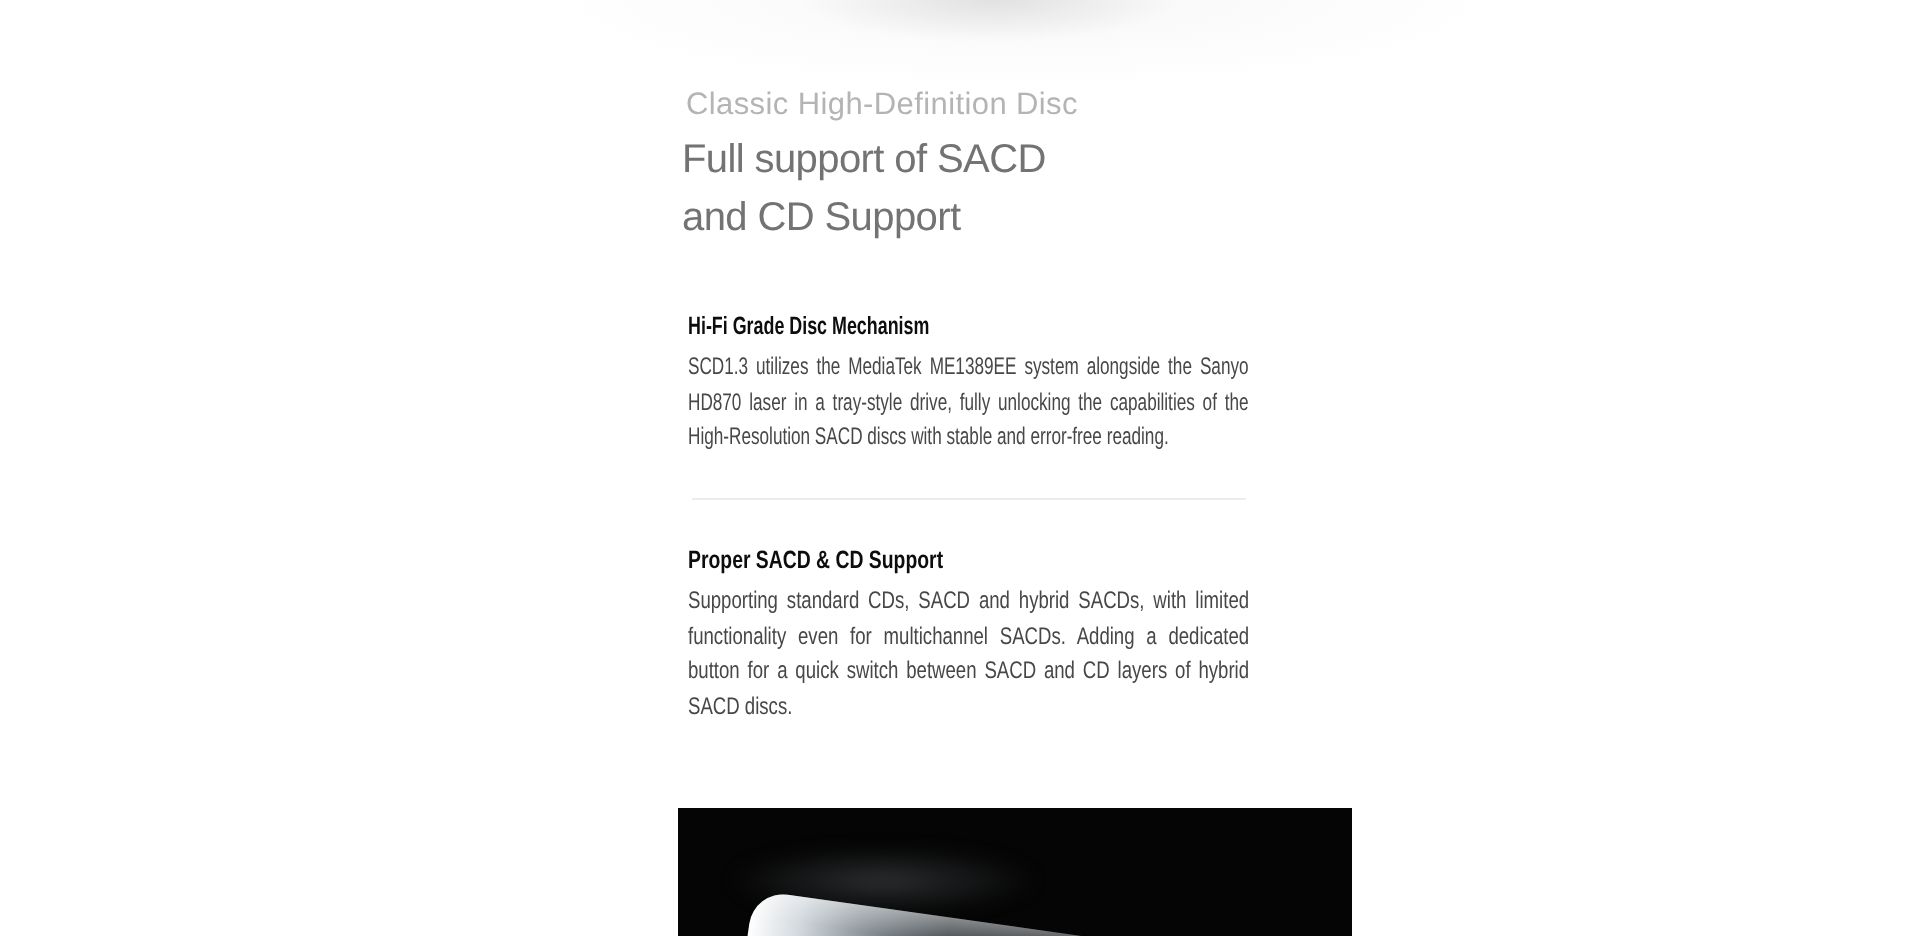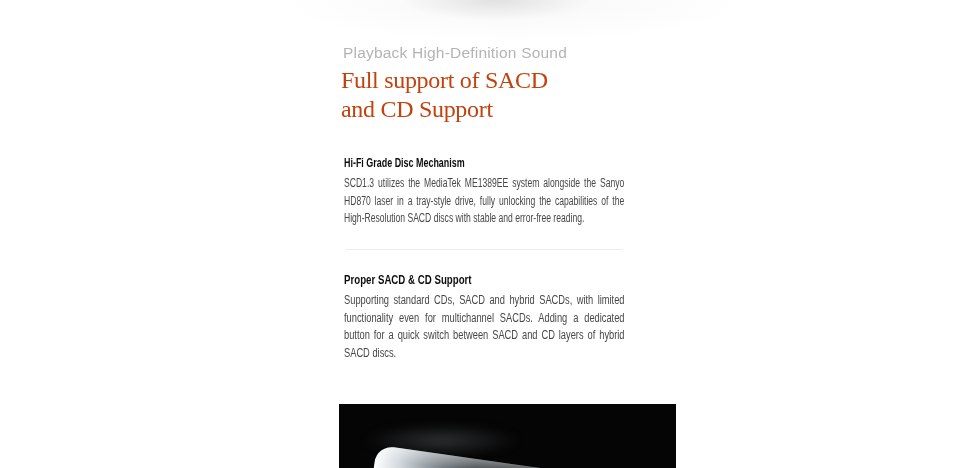--- a/index.html
+++ b/index.html
@@ -24,25 +24,24 @@
   .eyebrow {
     position: absolute; left: 343px; top: 44px;
     font-size: 15.5px; line-height: 18px;
     letter-spacing: 0.2px;
     color: #b4b4b4;
     font-weight: 400;
   }
   .title {
     position: absolute; left: 341px; top: 66px;
     margin: 0;
-    font-size: 24px; line-height: 28.5px;
+    font-size: 20px; line-height: 28.5px;
     letter-spacing: -0.3px;
-    color: #c2410c;
+    color: #737373;
     font-weight: 300;
-    font-family: Liberation Serif, serif;
   }
   .title .line { display: block; }
 
   .feature { position: absolute; transform-origin: left top; }
   .feature-1 { left: 344px; top: 156px; width: 392px; transform: scaleX(0.715); }
   .feature-2 { left: 344px; top: 273px; width: 362px; transform: scaleX(0.775); }
   .feature h3 {
     margin: 0 0 5px 0;
     font-size: 12.5px; line-height: 14px;
     color: #0d0d0d; font-weight: 700;
@@ -89,21 +88,21 @@
     opacity: 0.55;
   }
 </style>
 </head>
 <body>
 
 <div class="page">
 
   <div class="top-photo"></div>
 
-  <div class="eyebrow">Playback High-Definition Sound</div>
+  <div class="eyebrow">Classic High-Definition Disc</div>
 
   <h1 class="title">
     <span class="line">Full support of SACD</span>
     <span class="line">and CD Support</span>
   </h1>
 
   <section class="feature feature-1">
     <h3>Hi-Fi Grade Disc Mechanism</h3>
     <p>SCD1.3 utilizes the MediaTek ME1389EE system alongside the Sanyo HD870 laser in a tray-style drive, fully unlocking the capabilities of the High-Resolution SACD discs with stable and error-free reading.</p>
   </section>

